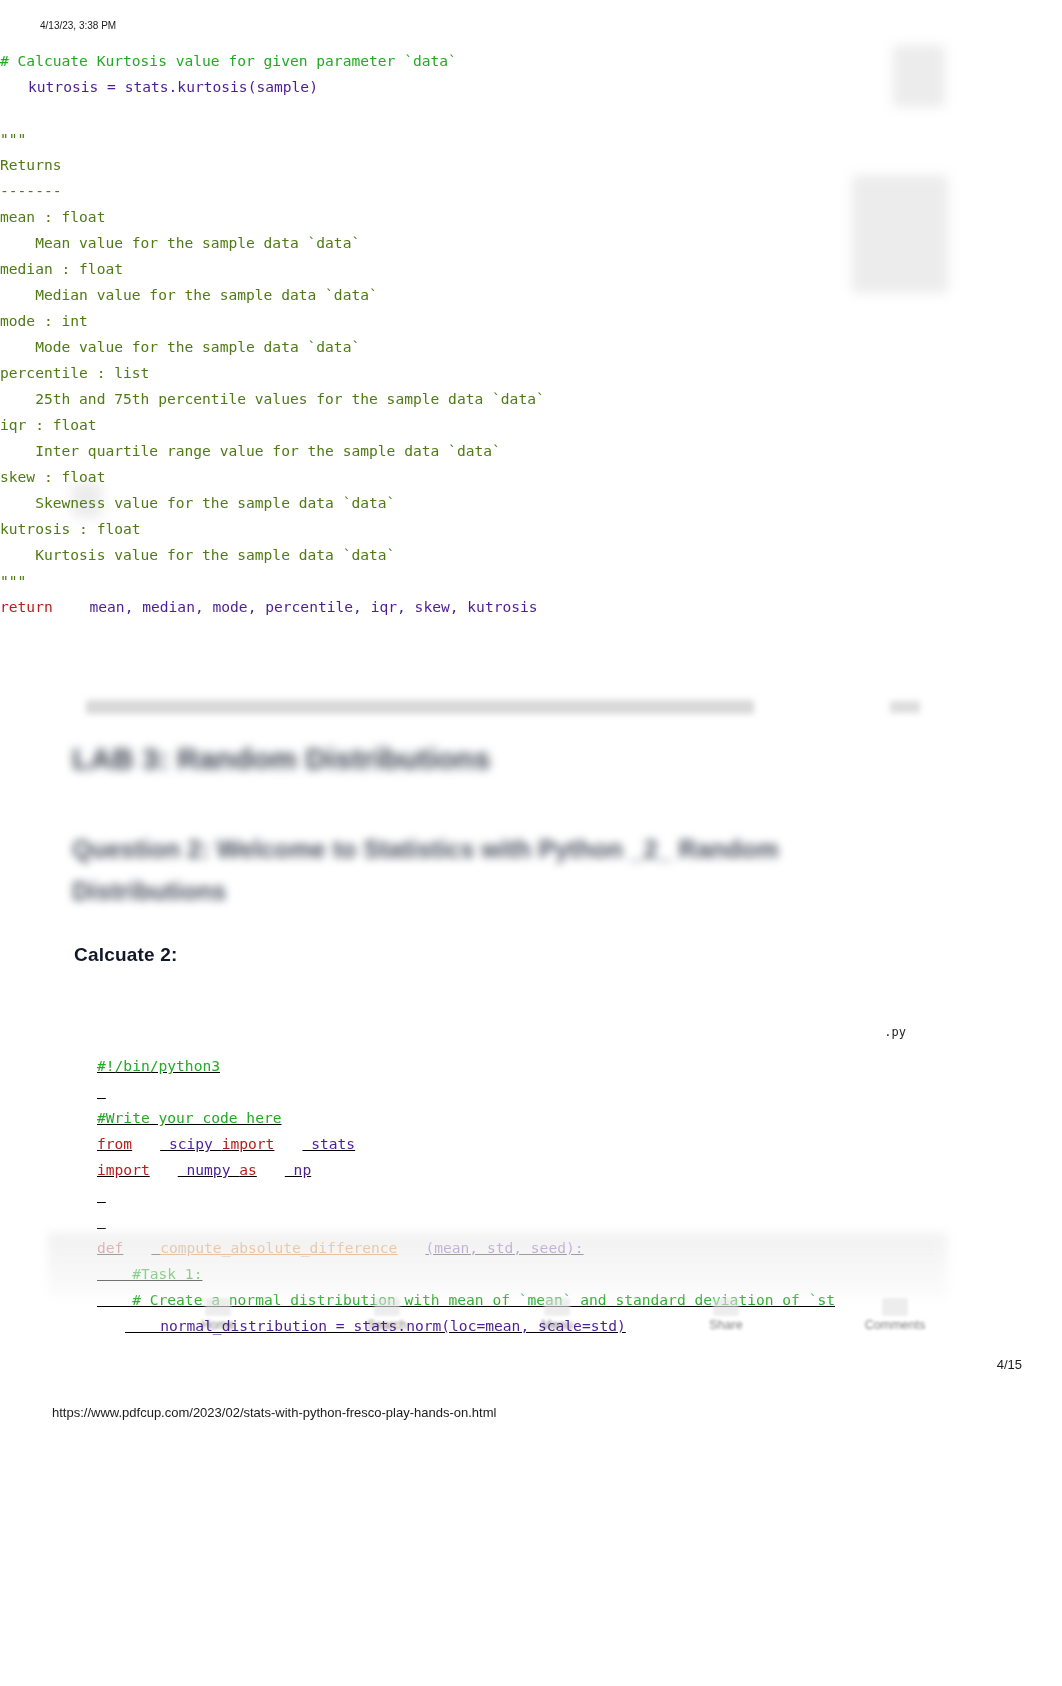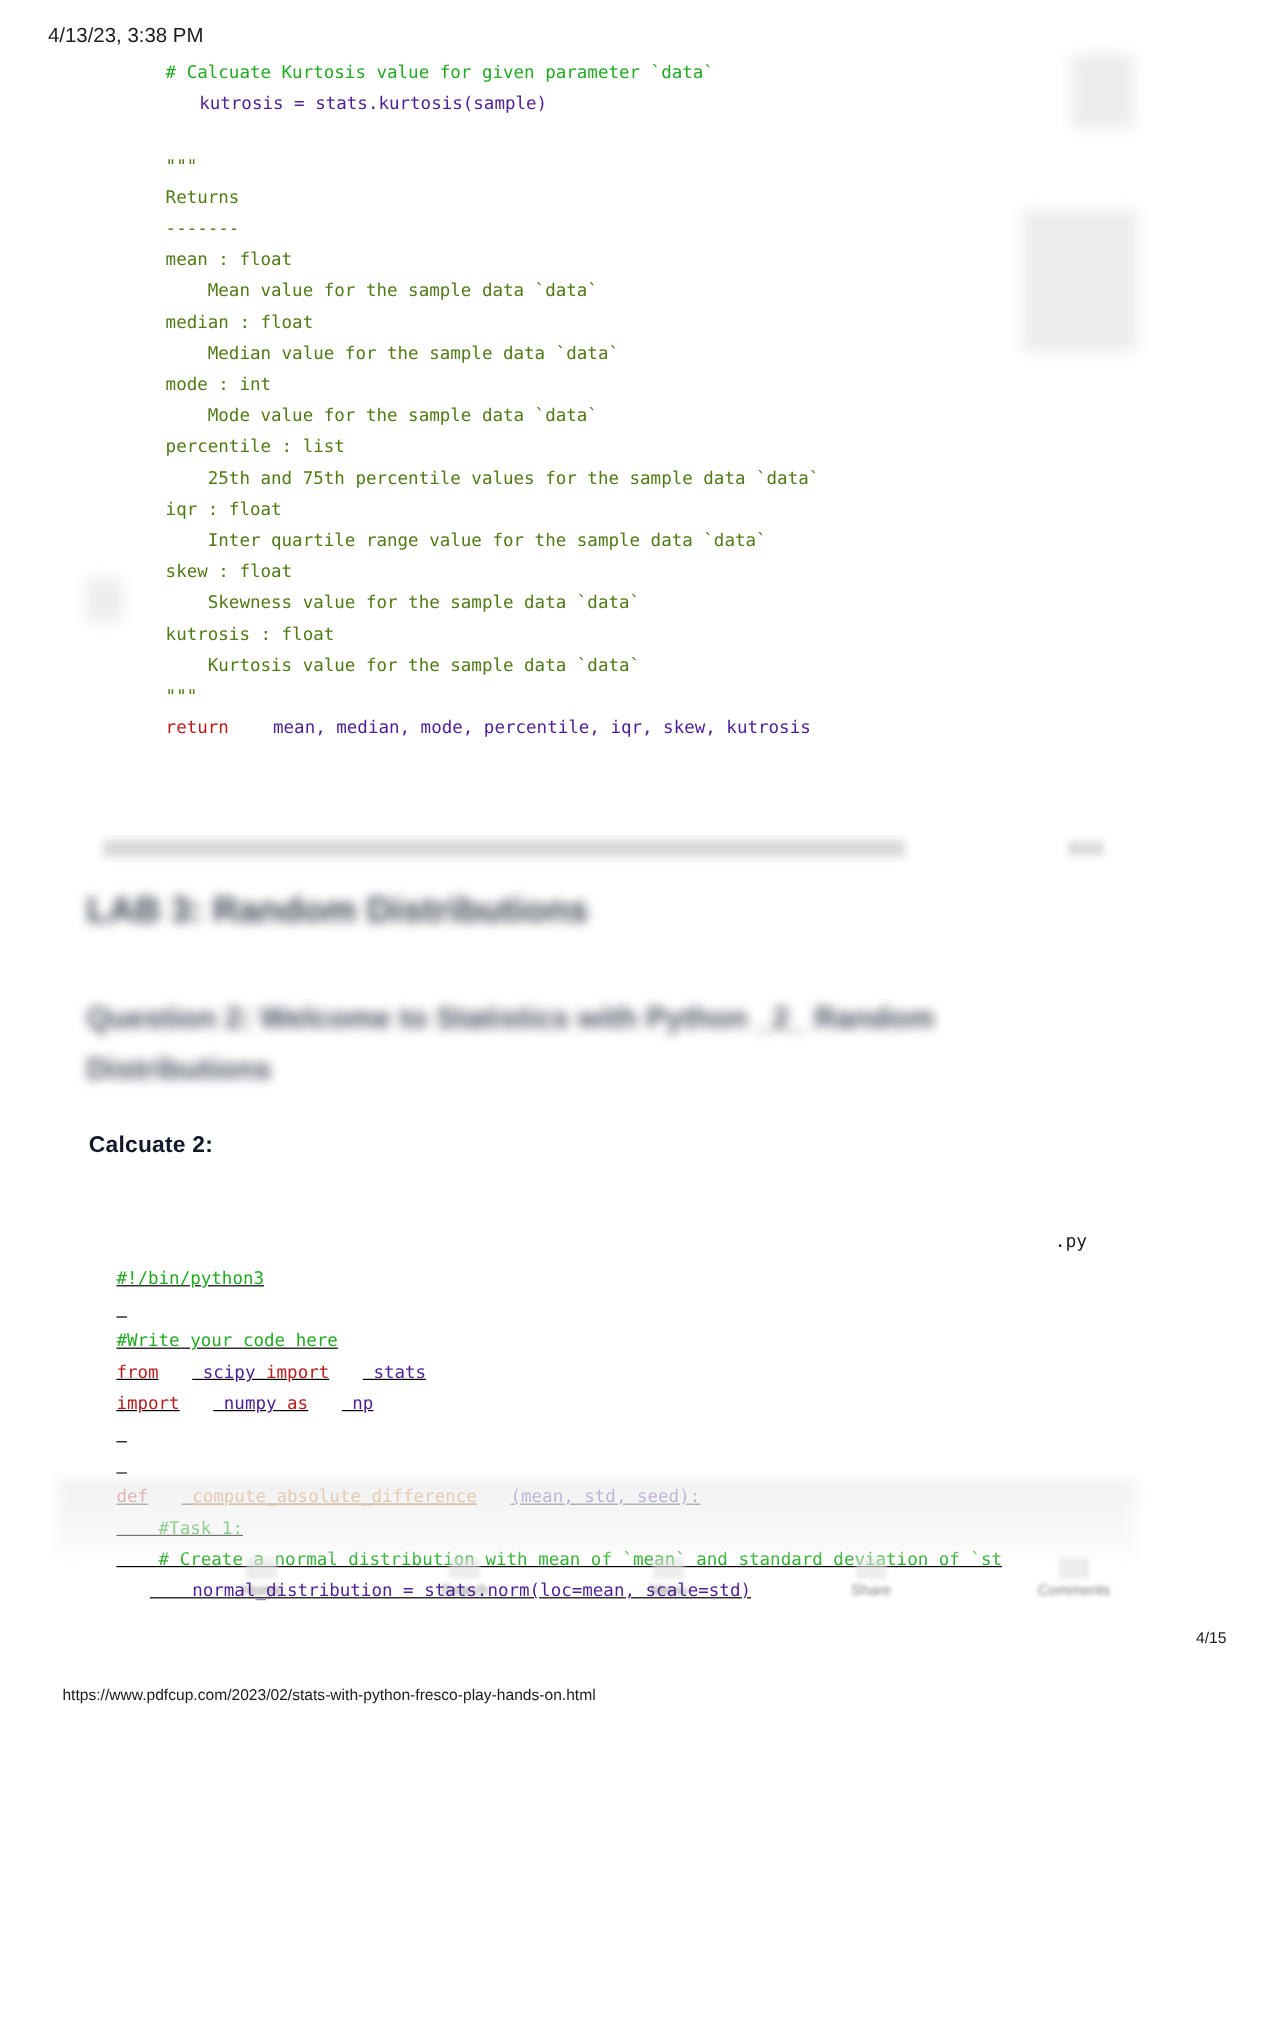--- a/index.html
+++ b/index.html
@@ -15,21 +15,21 @@
     overflow: hidden;
   }
 
   
   .print-header {
     position: absolute;
     top: 20px;
     left: 0;
     width: 1062px;
     height: 22px;
-    font-size: 17px;
+    font-size: 10px;
     color: #1b1b1b;
   }
   .print-header .date {
     position: absolute;
     left: 40px;
     top: 0;
     white-space: nowrap;
   }
   .print-header .doctitle {
     position: absolute;
@@ -62,21 +62,21 @@
   .kw   { color: #b91c1c; margin-top: 22px; }            
   .fn   { color: #d06b12; text-decoration: underline; } 
 
   
   .block-top {
     position: absolute;
     left: 0;
     top: 48px;
     width: 1062px;
   }
-  .block-top .line { padding-left: 138px; }
+  .block-top .line { }
 
   
   .blurline {
     position: absolute;
     left: 86px;
     top: 700px;
     width: 668px;
     height: 14px;
     background: #d6d6d6;
     filter: blur(3.4px);
@@ -133,21 +133,21 @@
     color: #111827;
     letter-spacing: .2px;
   }
 
   
   .py-marker {
     position: absolute;
     right: 156px;
     top: 1025px;
     font-family: "DejaVu Sans Mono", "Liberation Mono", monospace;
-    font-size: 15px;
+    font-size: 12px;
     color: #222;
     margin-left: 46px;
   }
 
   
   .block-bottom {
     position: absolute;
     left: 0;
     top: 1053px;
     width: 1062px;

